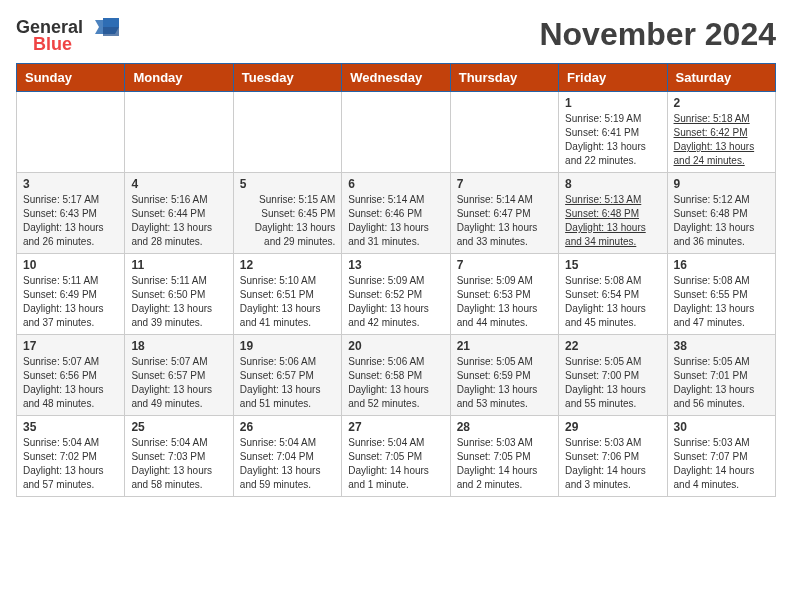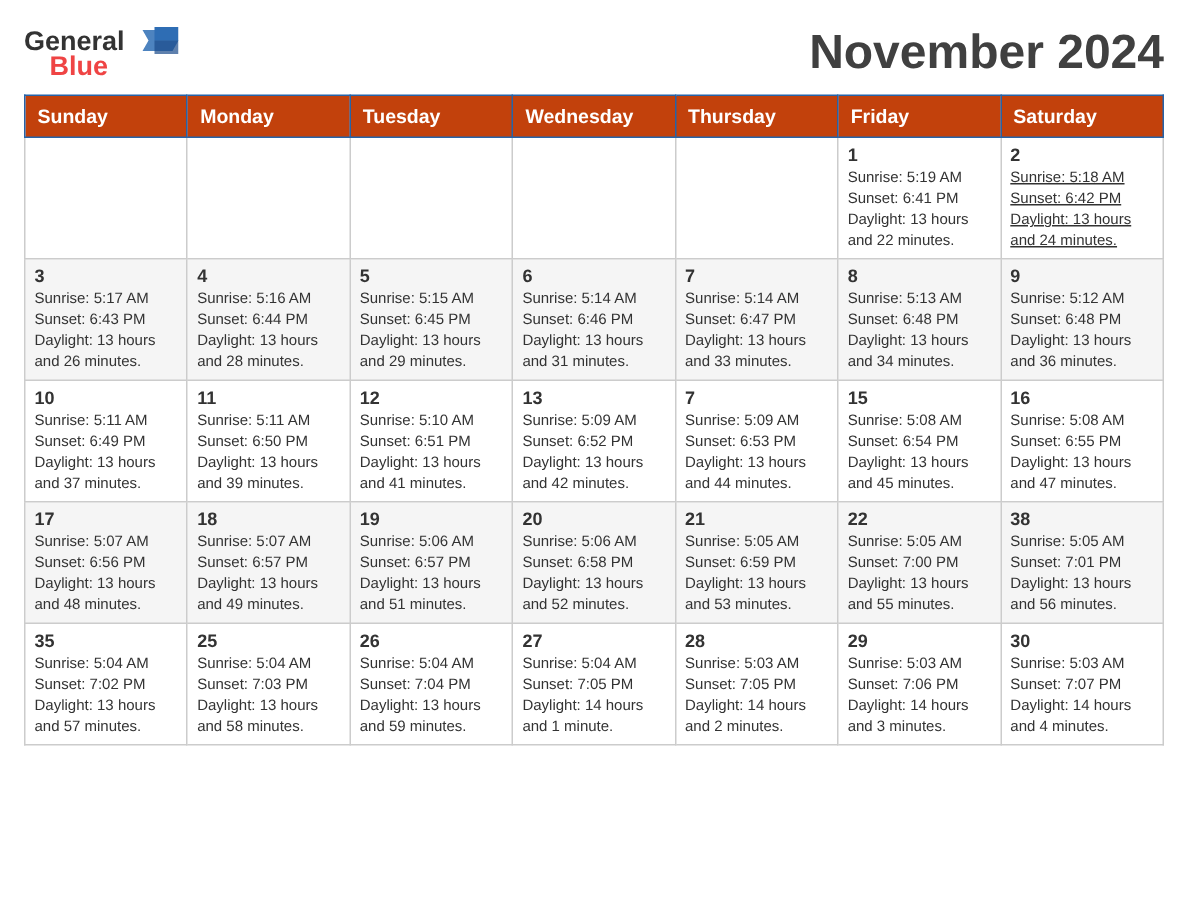--- a/index.html
+++ b/index.html
@@ -144,42 +144,42 @@
         </td>
         <td>
           <span class="day-number">4</span>
           <div class="day-info" style="white-space: pre-line;">Sunrise: 5:16 AM
 Sunset: 6:44 PM
 Daylight: 13 hours
 and 28 minutes.</div>
         </td>
         <td>
           <span class="day-number">5</span>
-          <div class="day-info" style="white-space: pre-line;">Sunrise: 5:15 AM
+          <div class="day-info" style="white-space: pre-line; text-align: right;">Sunrise: 5:15 AM
 Sunset: 6:45 PM
 Daylight: 13 hours
 and 29 minutes.</div>
         </td>
         <td>
           <span class="day-number">6</span>
           <div class="day-info" style="white-space: pre-line;">Sunrise: 5:14 AM
 Sunset: 6:46 PM
 Daylight: 13 hours
 and 31 minutes.</div>
         </td>
         <td>
           <span class="day-number">7</span>
           <div class="day-info" style="white-space: pre-line;">Sunrise: 5:14 AM
 Sunset: 6:47 PM
 Daylight: 13 hours
 and 33 minutes.</div>
         </td>
         <td>
           <span class="day-number">8</span>
-          <div class="day-info" style="white-space: pre-line;">Sunrise: 5:13 AM
+          <div class="day-info" style="white-space: pre-line; text-decoration: underline;">Sunrise: 5:13 AM
 Sunset: 6:48 PM
 Daylight: 13 hours
 and 34 minutes.</div>
         </td>
         <td>
           <span class="day-number">9</span>
           <div class="day-info" style="white-space: pre-line;">Sunrise: 5:12 AM
 Sunset: 6:48 PM
 Daylight: 13 hours
 and 36 minutes.</div>

